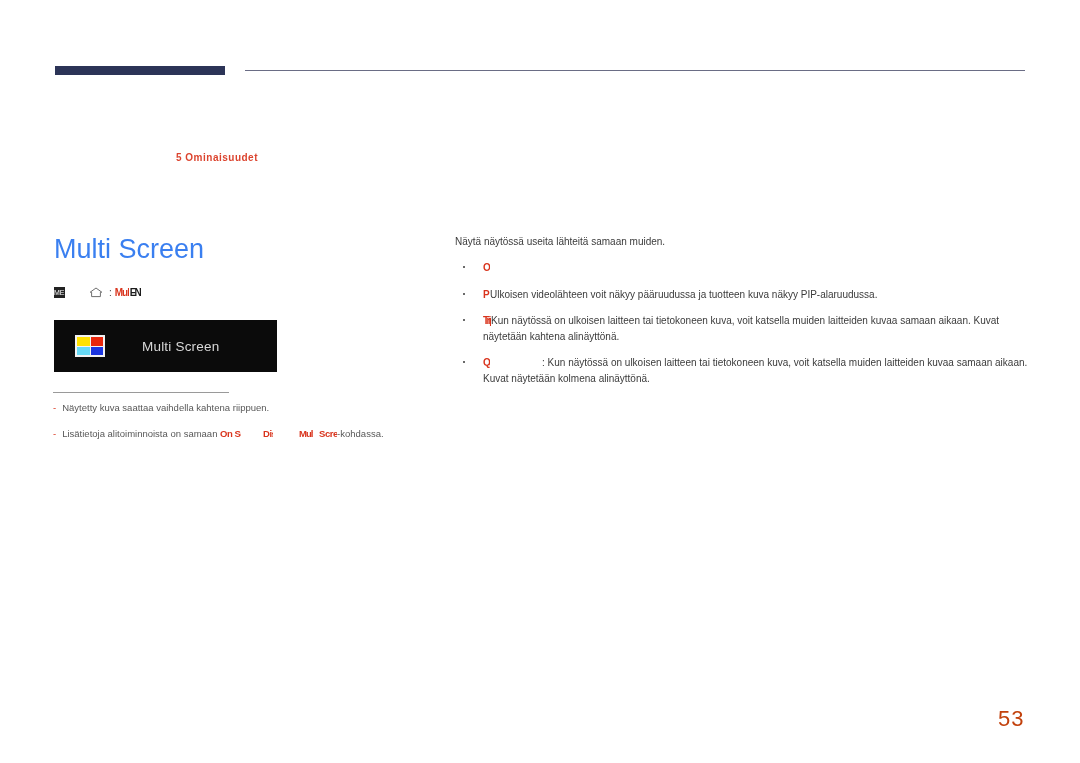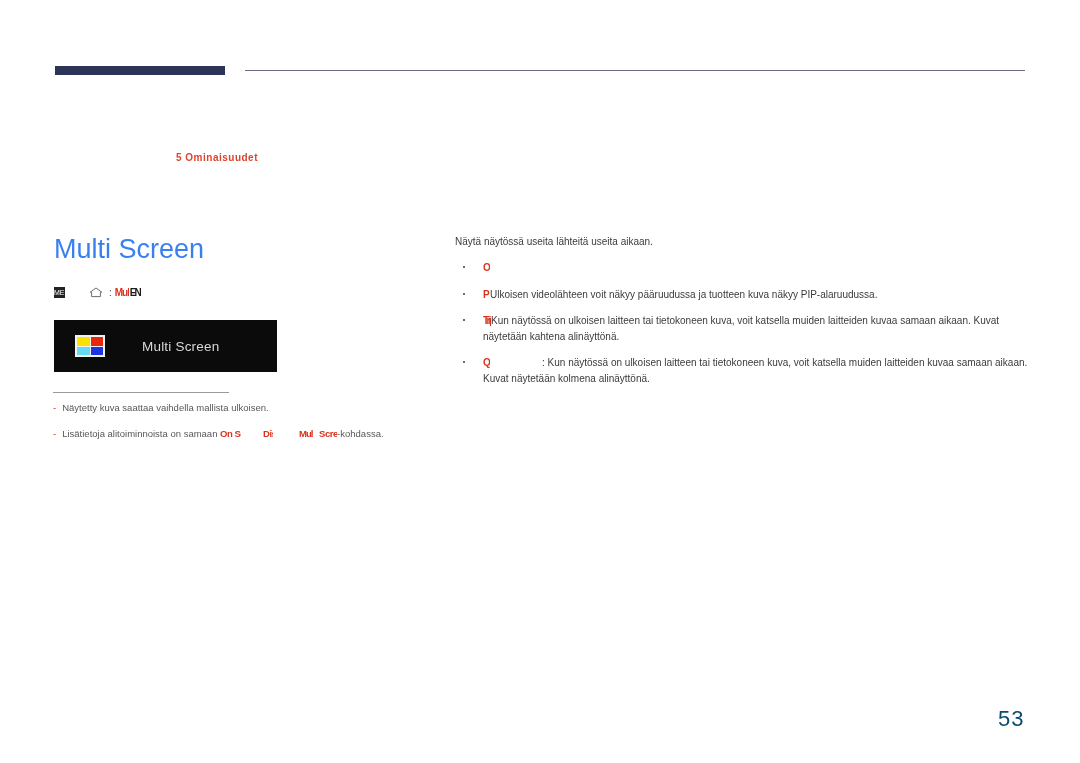--- a/index.html
+++ b/index.html
@@ -279,21 +279,21 @@
     vertical-align: top;
   }
   .spacer-label { display: inline-block; width: 52px; }
 
   
   #page-number {
     position: absolute;
     left: 998px;
     top: 706px;
     font-size: 22px;
-    color: #0c4a6e;
+    color: #c2410c;
     letter-spacing: 1px;
   }
 </style>
 </head>
 <body>
 
 <div id="header-rule">
   <div class="bar-thick"></div>
   <div class="bar-thin"></div>
 </div>
@@ -322,30 +322,30 @@
     <span class="q4"></span>
   </span>
   <span class="card-label">Multi Screen</span>
 </div>
 
 <div id="note-rule"></div>
 
 <div id="notes">
   <div class="note">
     <span class="dash">-</span>
-    <span>Näytetty kuva saattaa vaihdella mallista ulkoisen.</span>
+    <span>Näytetty kuva saattaa vaihdella kahtena riippuen.</span>
   </div>
   <div class="note">
     <span class="dash">-</span>
     <span><span>Lisätietoja alitoiminnoista on samaan </span><span class="kw-red clip-a">On Screen</span><span class="gap-sm"></span><span class="kw-red clip-b">Display</span><span class="gap-md"></span><span class="kw-red clip-c">Multi</span><span class="gap-sm" style="width:6px"></span><span class="kw-red clip-d">Screen</span><span>-kohdassa.</span></span>
   </div>
 </div>
 
 <div id="right-column">
-  <div class="intro">Näytä näytössä useita lähteitä useita aikaan.</div>
+  <div class="intro">Näytä näytössä useita lähteitä samaan muiden.</div>
   <ul>
     <li>
       <span class="bullet-dot"></span>
       <span class="opt-red letter">Off</span><span></span>
     </li>
     <li>
       <span class="bullet-dot"></span>
       <span class="opt-red letter">PIP</span><span>Ulkoisen videolähteen voit näkyy pääruudussa ja tuotteen kuva näkyy PIP-alaruudussa.</span>
     </li>
     <li>

